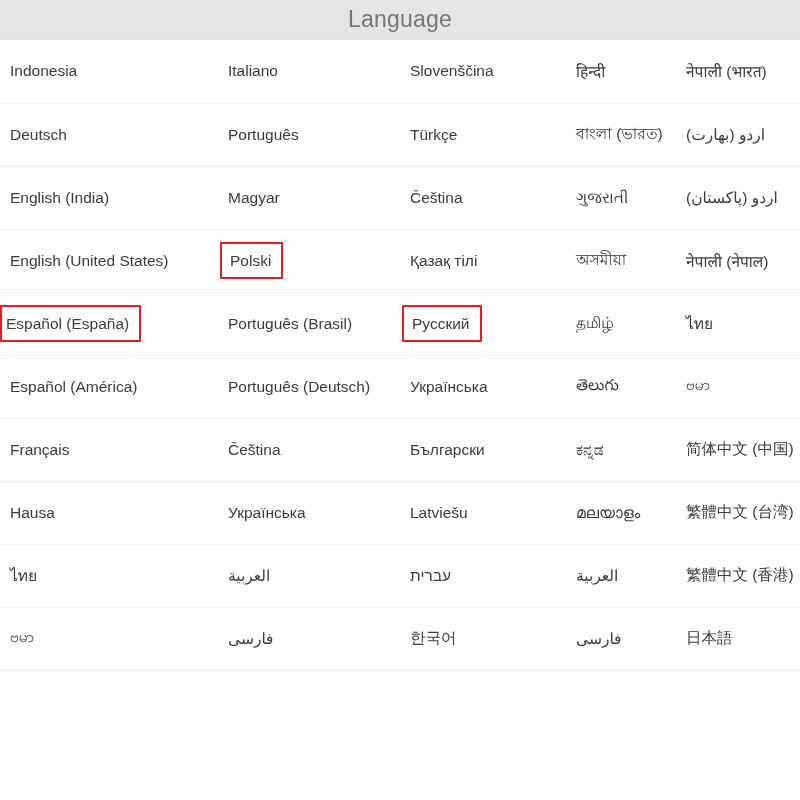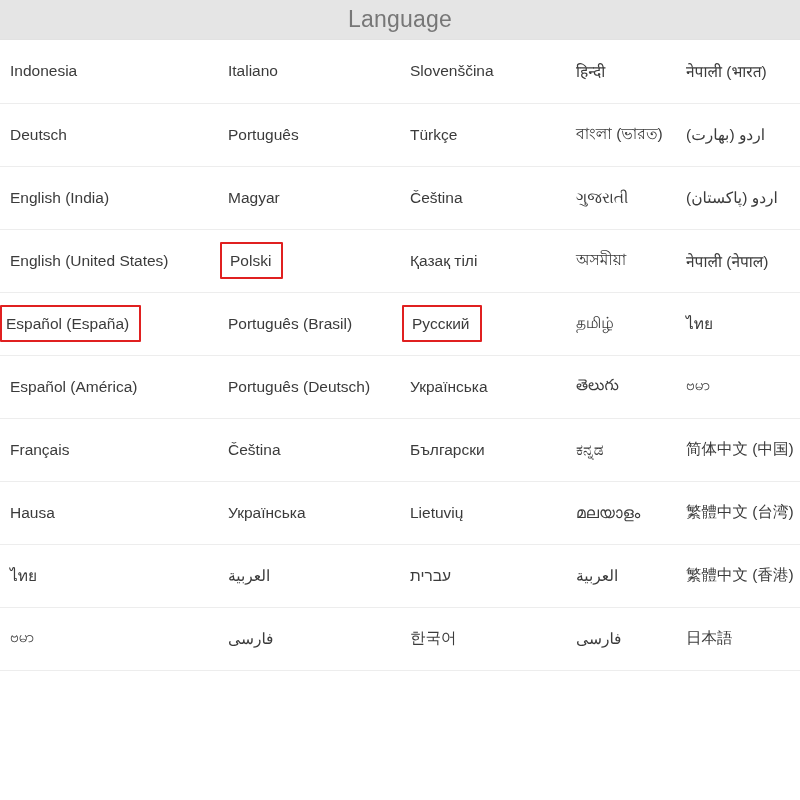--- a/index.html
+++ b/index.html
@@ -136,21 +136,21 @@
         <tr>
           <td class="c0"><span class="cell-inner">Français</span></td>
           <td class="c1"><span class="cell-inner">Čeština</span></td>
           <td class="c2"><span class="cell-inner">Български</span></td>
           <td class="c3"><span class="cell-inner">ಕನ್ನಡ</span></td>
           <td class="c4"><span class="cell-inner">简体中文 (中国)</span></td>
         </tr>
         <tr>
           <td class="c0"><span class="cell-inner">Hausa</span></td>
           <td class="c1"><span class="cell-inner">Українська</span></td>
-          <td class="c2"><span class="cell-inner">Lietuvių</span></td>
+          <td class="c2"><span class="cell-inner">Latviešu</span></td>
           <td class="c3"><span class="cell-inner">മലയാളം</span></td>
           <td class="c4"><span class="cell-inner">繁體中文 (台湾)</span></td>
         </tr>
         <tr>
           <td class="c0"><span class="cell-inner">ไทย</span></td>
           <td class="c1"><span class="cell-inner">العربية</span></td>
           <td class="c2"><span class="cell-inner">עברית</span></td>
           <td class="c3"><span class="cell-inner">العربية</span></td>
           <td class="c4"><span class="cell-inner">繁體中文 (香港)</span></td>
         </tr>

